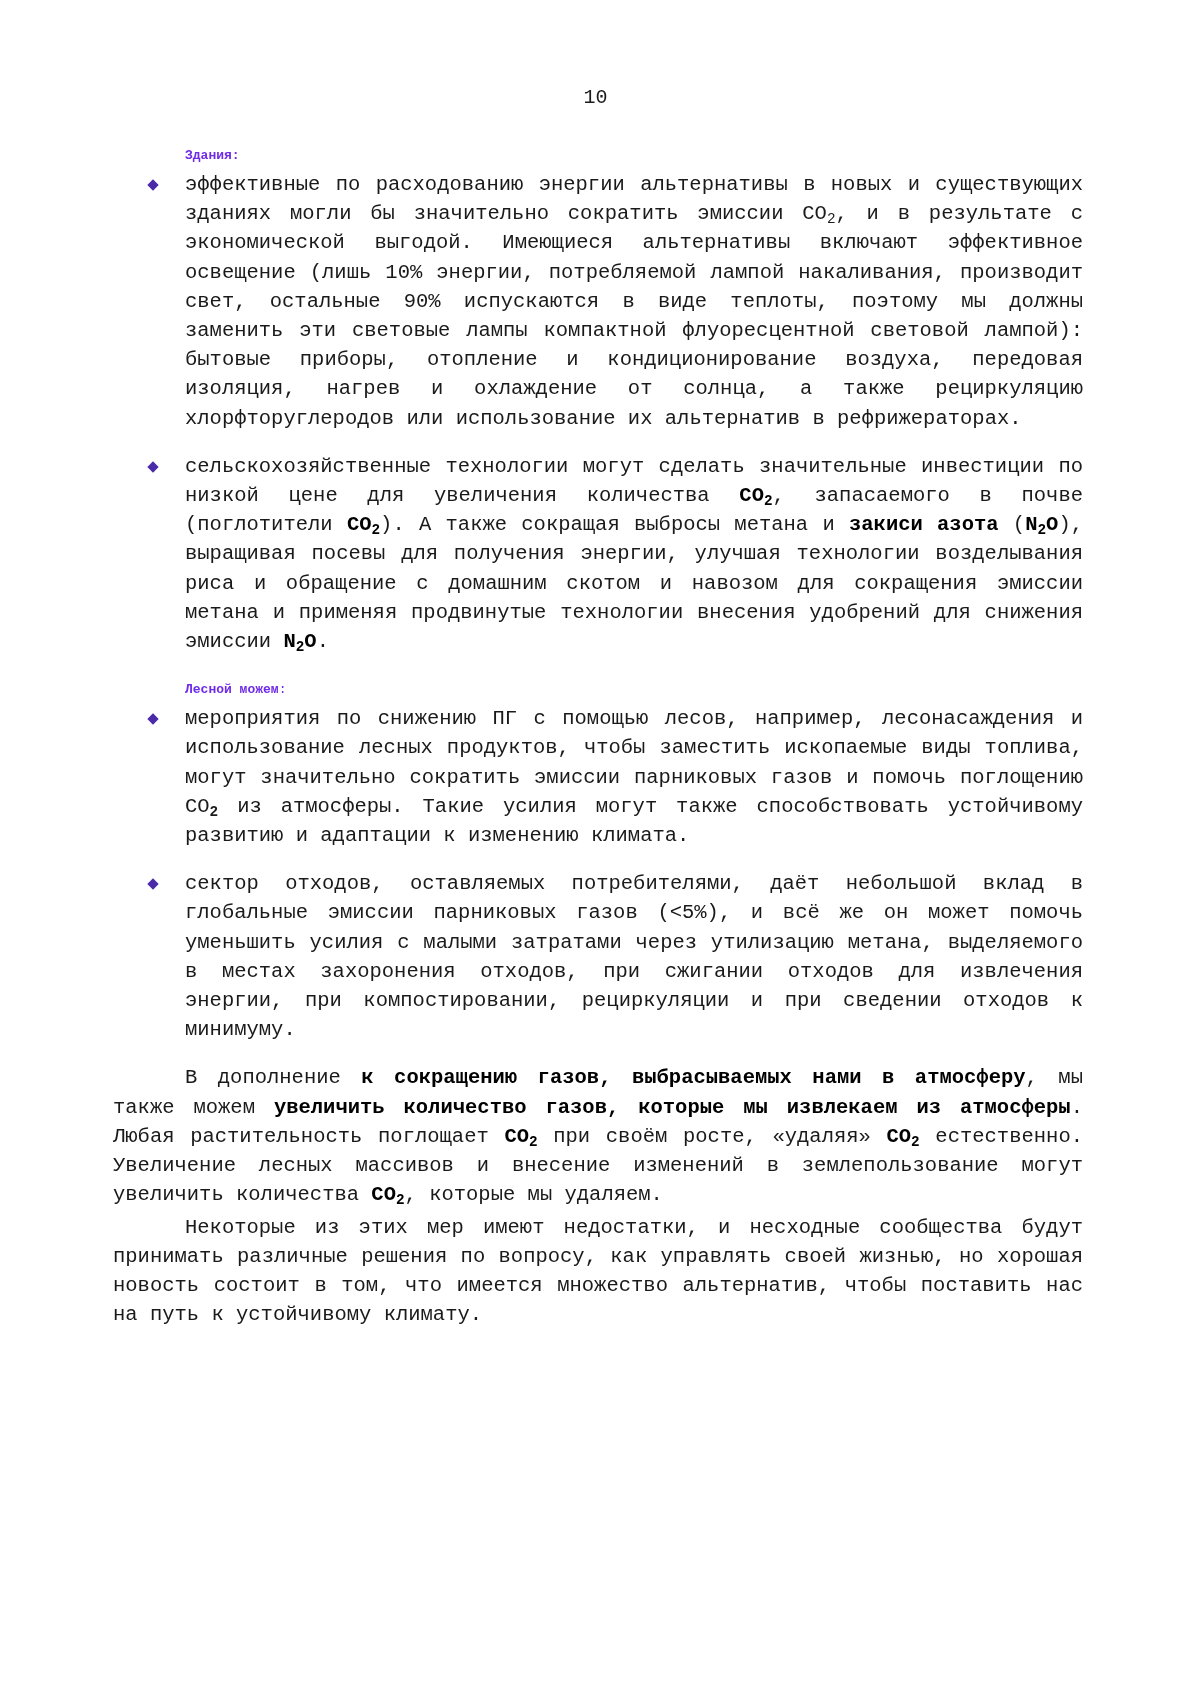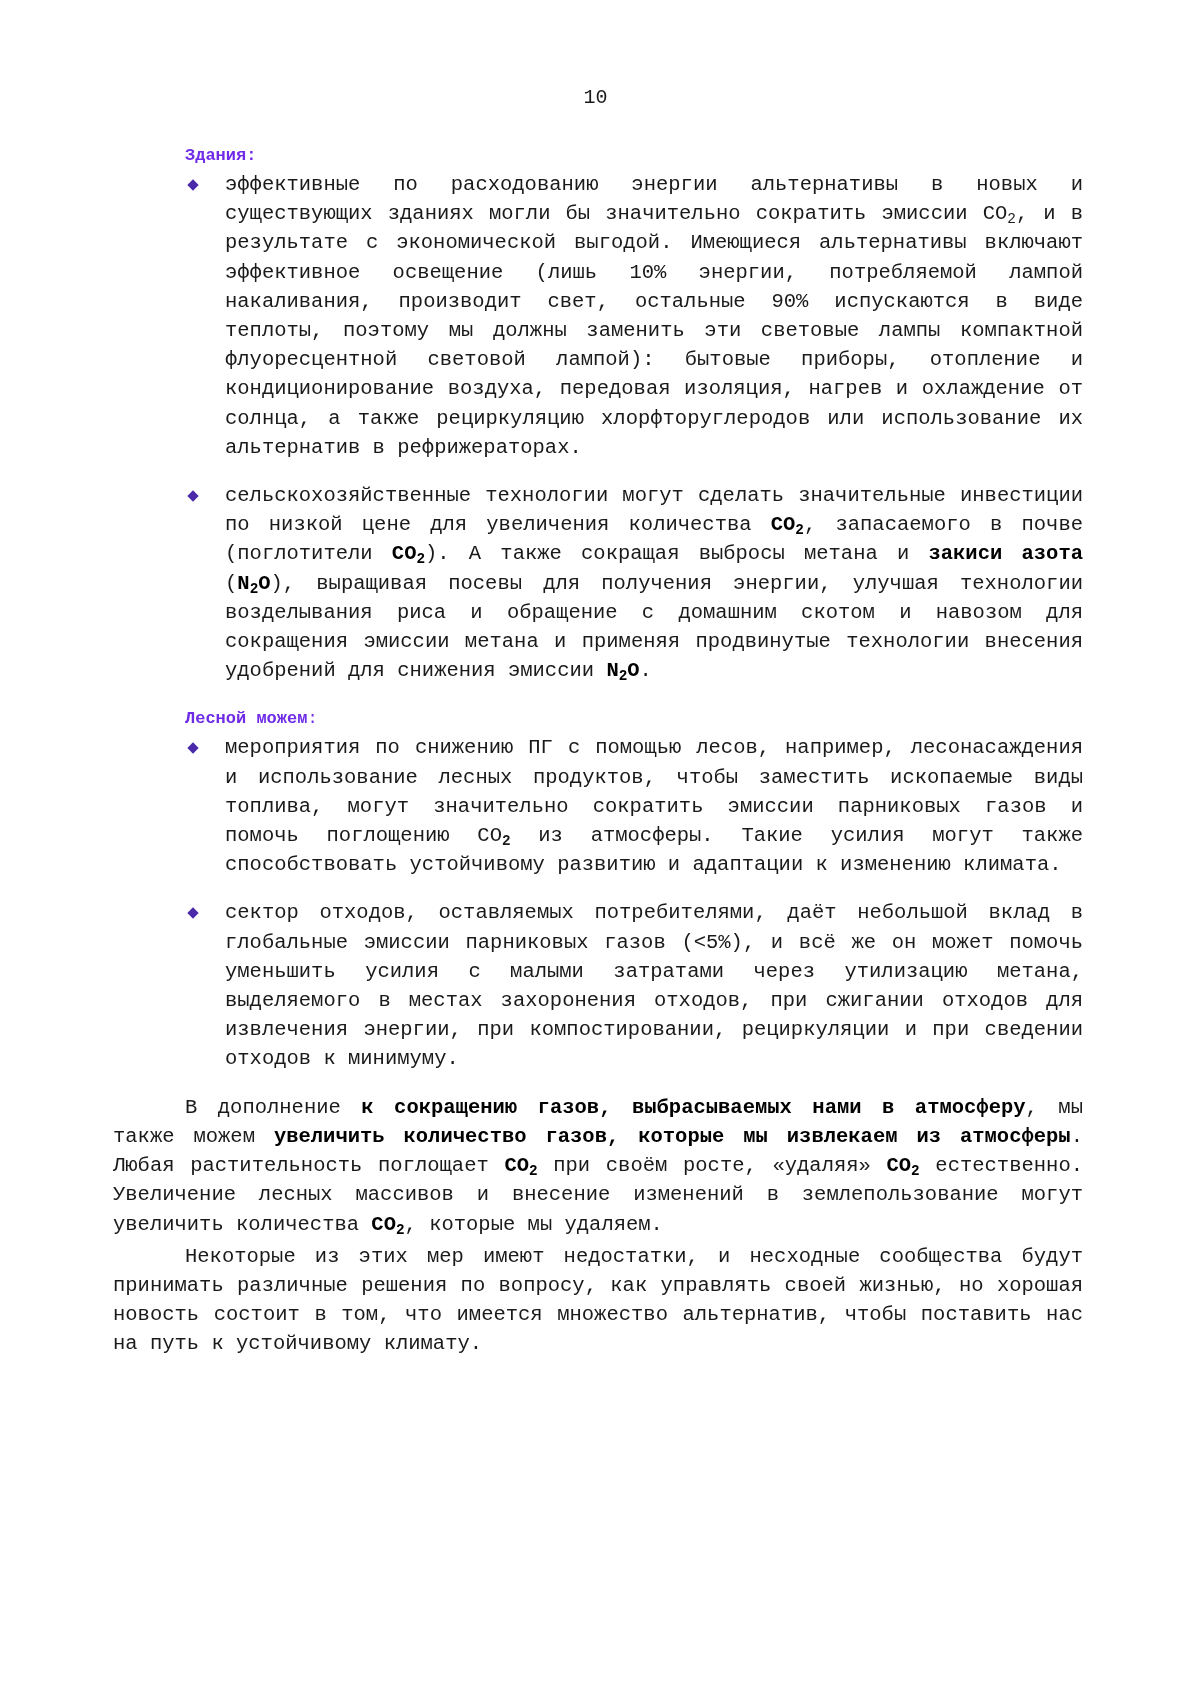--- a/index.html
+++ b/index.html
@@ -10,26 +10,26 @@
       color: #1a1a1a;
       font-size: 20.5px;
     }
     .page-number {
       position: absolute; top: 70px; left: 0; width: 1191px; text-align: center;
       font-size: 20px; color: #1a1a1a;
     }
     .content { position: absolute; left: 113px; top: 125px; width: 970px; }
     .section { position: relative; margin-left: 72px; margin-bottom: 19px; }
     .section-title {
-      color: #6f2be8; font-weight: bold; font-size: 17px; line-height: 29px;
+      color: #6f2be8; font-weight: bold; font-size: 13px; line-height: 29px;
       display: block;
     }
     .section-title .colon { font-weight: normal; }
     .section-title .colon.bold { font-weight: bold; }
-    .bullet-row { position: relative; margin-left: 40px; }
+    .bullet-row { position: relative; }
     .bullet {
       position: absolute; left: -36px; top: 11px; width: 8px; height: 8px;
       background: #4a2aa8; transform: rotate(45deg);
     }
     .bullet-text {
       line-height: 29.2px; text-align: justify; display: block;
     }
     .hl { color: #000000; font-weight: bold; }
     .hl-dark { color: #000000; font-weight: bold; }
     sub { font-size: 0.7em; vertical-align: -0.25em; line-height: 0; }

